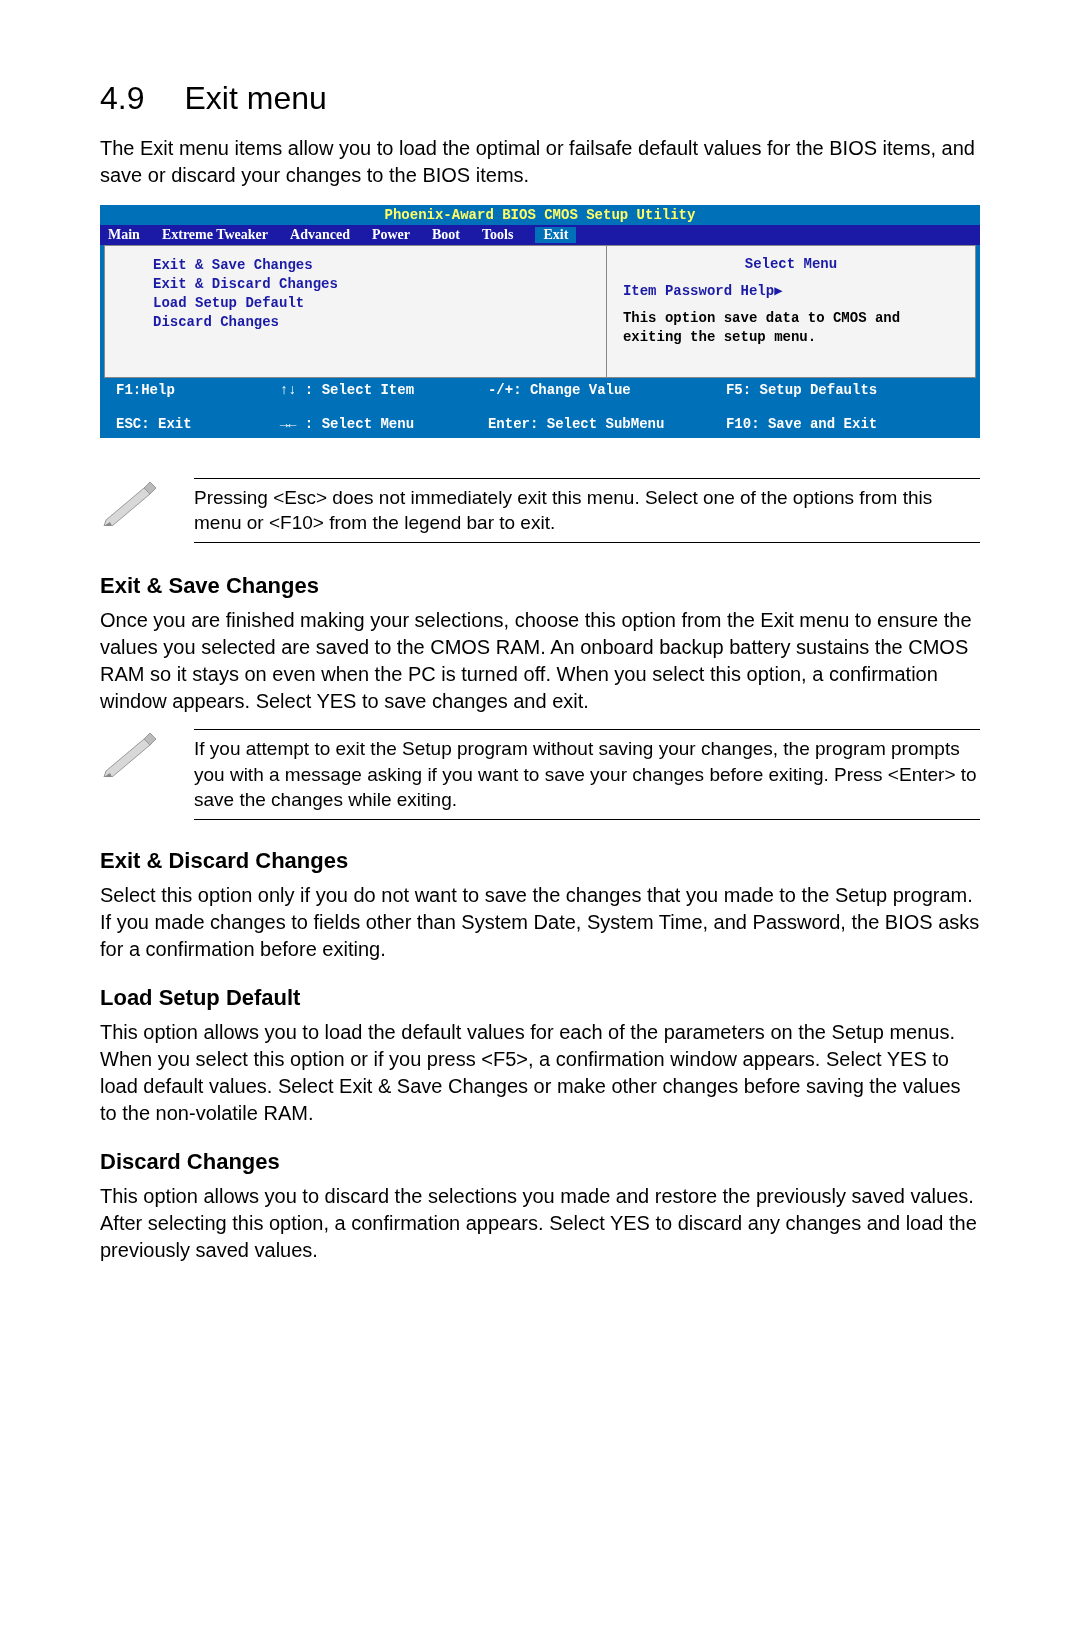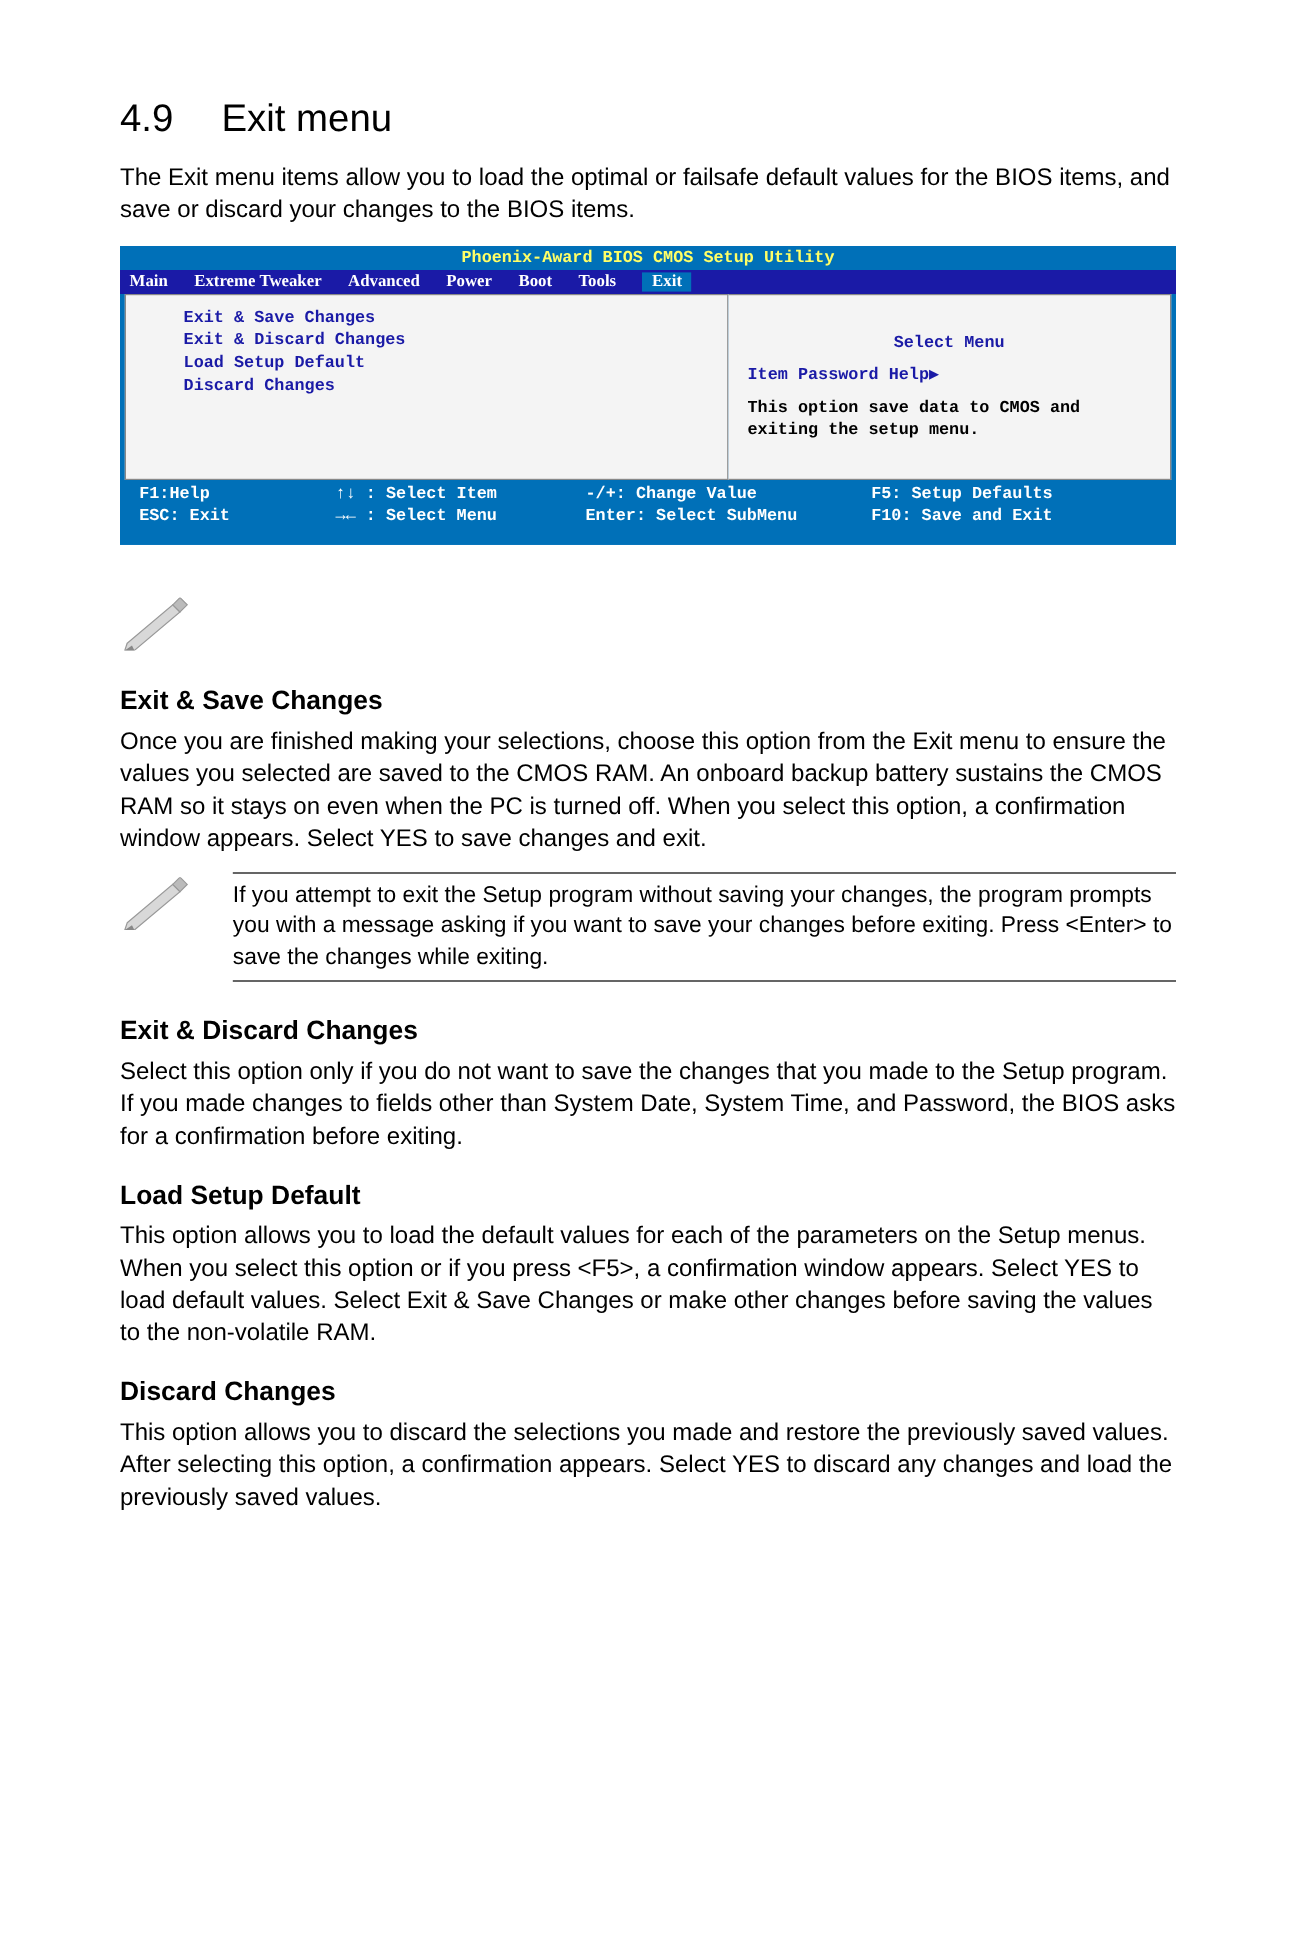--- a/index.html
+++ b/index.html
@@ -81,37 +81,36 @@
     padding: 10px 16px 30px 16px;
     border: 1px solid #888;
     border-left: none;
     font-weight: bold;
   }
   .bios-right .sel {
     color: #1a1aa6;
     text-align: center;
     display: block;
     margin-bottom: 10px;
-    margin-top: 22px;
   }
   .bios-right .help-title {
     color: #1a1aa6;
   }
   .bios-right .help-text {
     margin-top: 10px;
     line-height: 1.35;
   }
   .bios-footer {
     background: #0070b8;
     color: #fff;
-    padding: 4px 16px 16px 16px;
+    padding: 4px 16px 6px 16px;
     font-weight: bold;
     display: grid;
     grid-template-columns: 1.1fr 1.4fr 1.6fr 1.6fr;
-    row-gap: 2px;
+    row-gap: 18px;
   }
 
   
   .note {
     display: flex;
     gap: 24px;
     margin: 40px 0 24px 0;
     align-items: flex-start;
   }
   .note-icon {
@@ -213,20 +212,25 @@
   </div>
 
   <div class="note">
     <div class="note-icon">
       <svg class="pen-svg" viewBox="0 0 64 44">
         <path d="M6 38 L44 6 L50 12 L12 44 L4 44 Z" fill="#d8d8d8" stroke="#999" stroke-width="1"></path>
         <path d="M44 6 L50 0 L56 6 L50 12 Z" fill="#bbb" stroke="#999" stroke-width="1"></path>
         <path d="M4 44 L10 40 L12 44 Z" fill="#888"></path>
       </svg>
     </div>
+    <div class="note-text-wrap">
+      <hr class="note-rule">
+      <p class="note-text">Pressing &lt;Esc&gt; does not immediately exit this menu. Select one of the options from this menu or &lt;F10&gt; from the legend bar to exit.</p>
+      <hr class="note-rule" style="margin-top:6px;">
+    </div>
   </div>
 
   <h2 class="sub-h">Exit &amp; Save Changes</h2>
   <p class="body-p">Once you are finished making your selections, choose this option from the Exit menu to ensure the values you selected are saved to the CMOS RAM. An onboard backup battery sustains the CMOS RAM so it stays on even when the PC is turned off. When you select this option, a confirmation window appears. Select YES to save changes and exit.</p>
 
   <div class="note" style="margin:14px 0 18px 0;justify-content:center;">
     <div class="note-icon">
       <svg class="pen-svg" viewBox="0 0 64 44">
         <path d="M6 38 L44 6 L50 12 L12 44 L4 44 Z" fill="#d8d8d8" stroke="#999" stroke-width="1"></path>
         <path d="M44 6 L50 0 L56 6 L50 12 Z" fill="#bbb" stroke="#999" stroke-width="1"></path>

